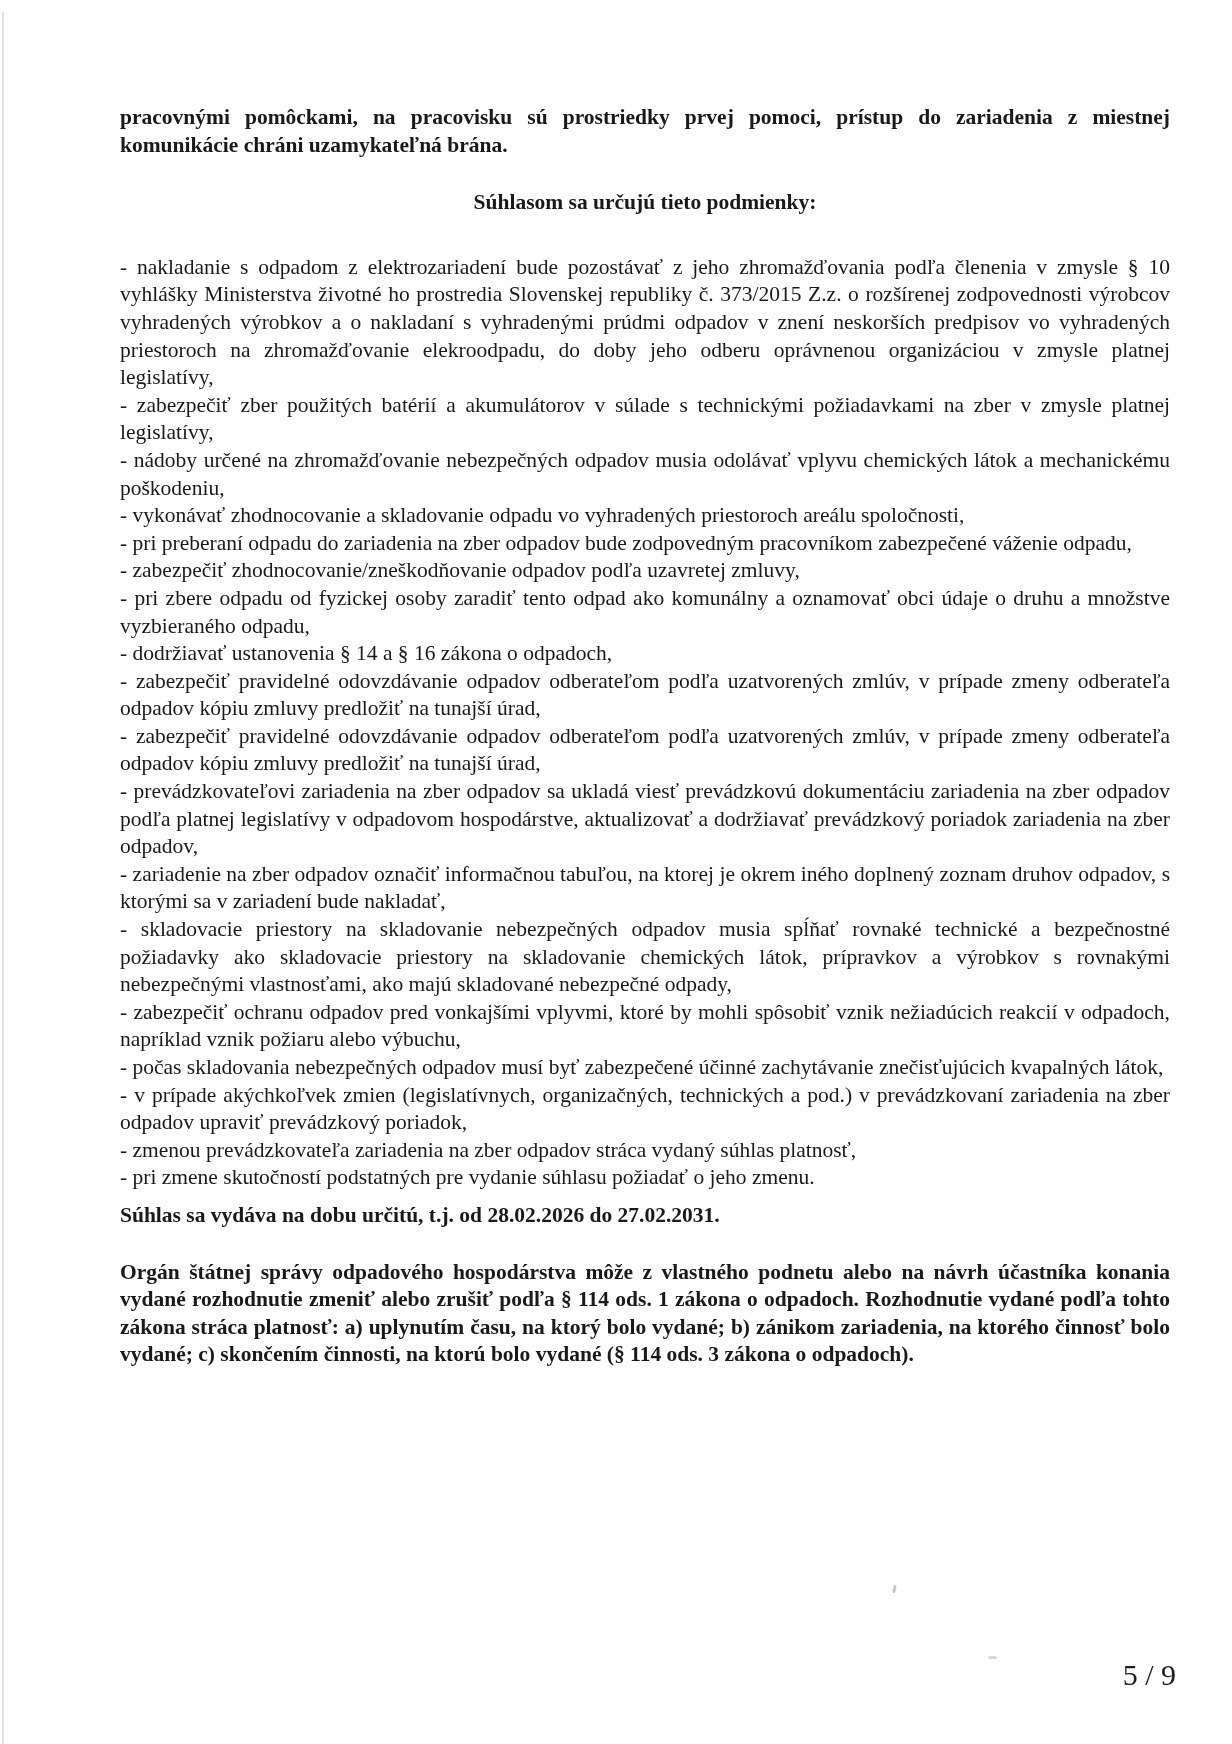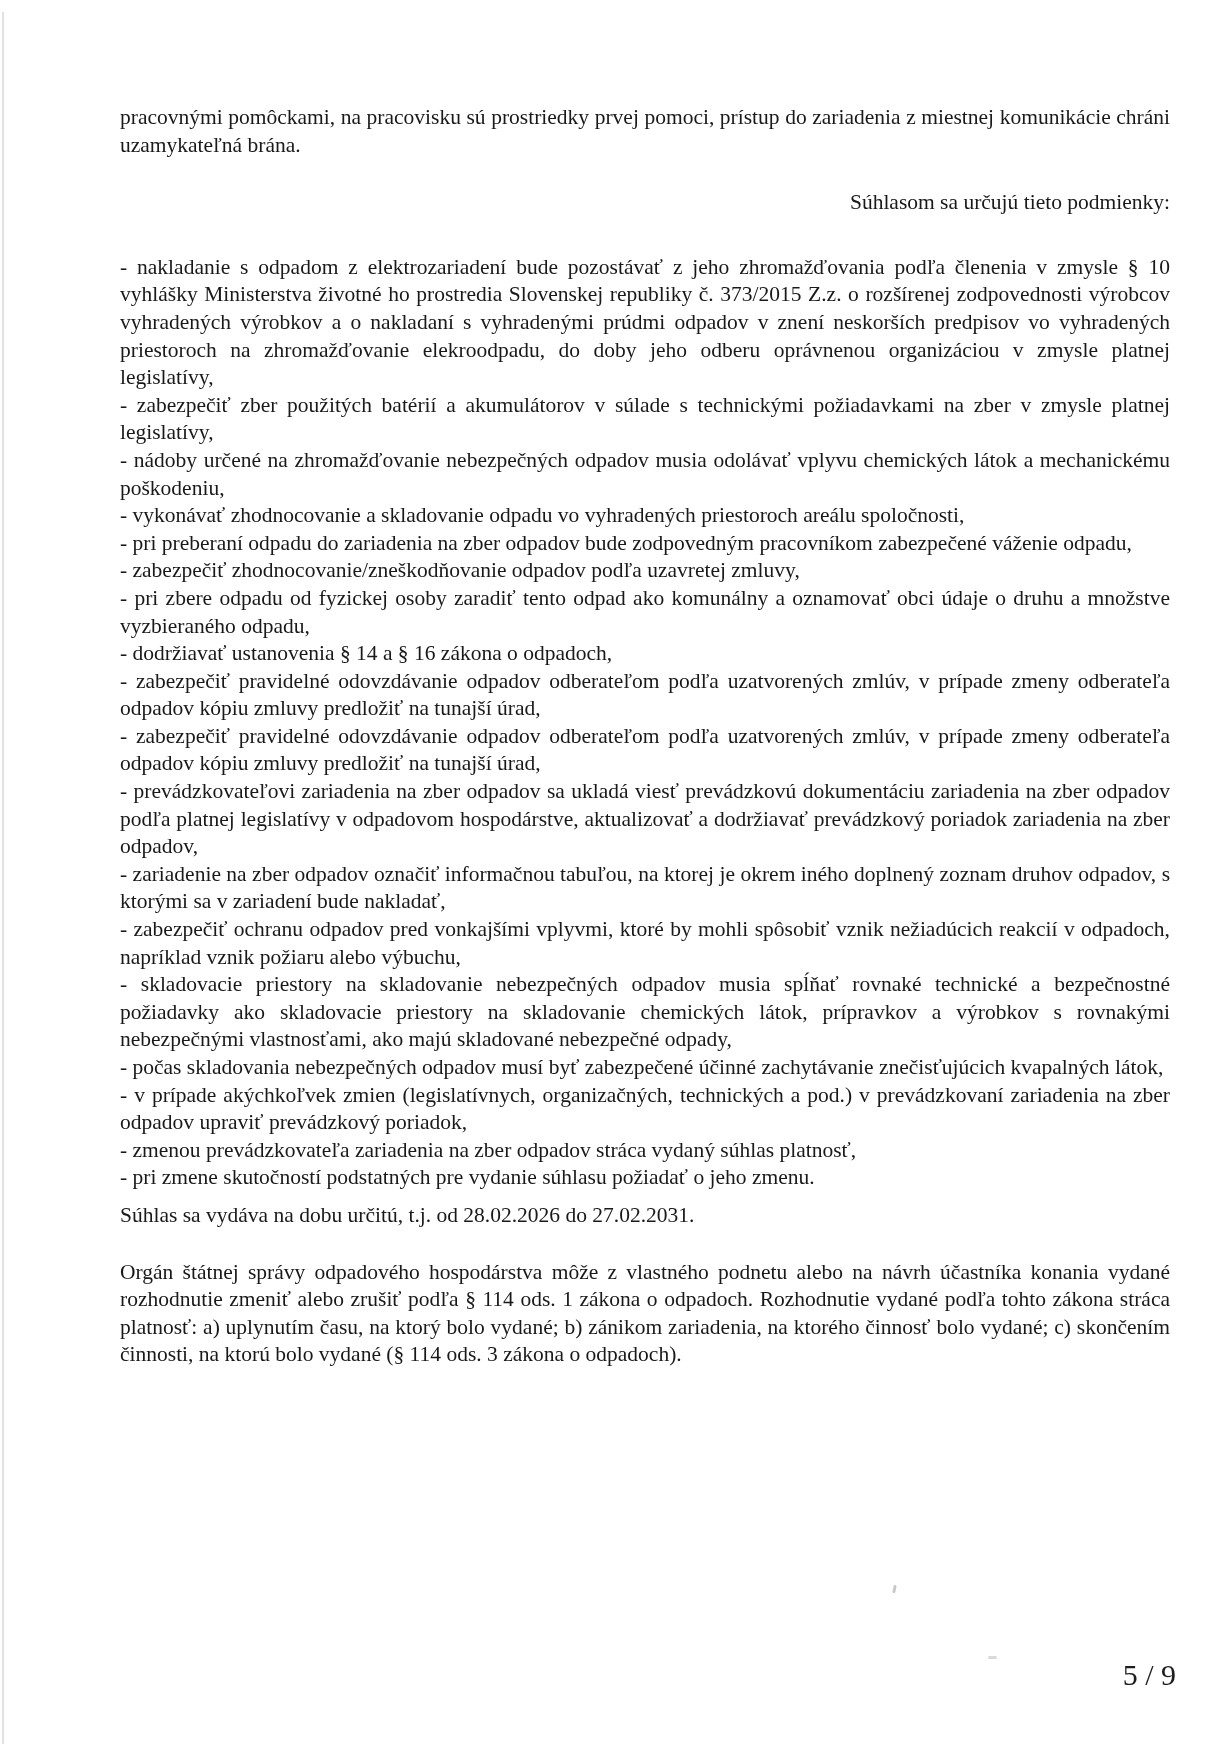--- a/index.html
+++ b/index.html
@@ -29,27 +29,28 @@
     position: absolute;
     left: 120px;
     right: 62px;
     top: 104px;
     font-size: 21.5px;
     line-height: 27.6px;
   }
   .para {
     margin: 0;
     text-align: justify;
+    font-weight: bold;
   }
   .intro {
     margin-bottom: 30px;
   }
   .conditions-heading {
     margin-bottom: 37px;
-    text-align: right;
+    text-align: center;
   }
   .cond {
     margin: 0;
     text-align: justify;
   }
   .validity-heading {
     margin-top: 27px;
     text-align: left;
   }
   .validity-text {
@@ -103,22 +104,22 @@
         <p class="cond">- nádoby určené na zhromažďovanie nebezpečných odpadov musia odolávať vplyvu chemických látok a mechanickému poškodeniu,</p>
         <p class="cond">- vykonávať zhodnocovanie a skladovanie odpadu vo vyhradených priestoroch areálu spoločnosti,</p>
         <p class="cond">- pri preberaní odpadu do zariadenia na zber odpadov bude zodpovedným pracovníkom zabezpečené váženie odpadu,</p>
         <p class="cond">- zabezpečiť zhodnocovanie/zneškodňovanie odpadov podľa uzavretej zmluvy,</p>
         <p class="cond">- pri zbere odpadu od fyzickej osoby zaradiť tento odpad ako komunálny a oznamovať obci údaje o druhu a množstve vyzbieraného odpadu,</p>
         <p class="cond">- dodržiavať ustanovenia § 14 a § 16 zákona o odpadoch,</p>
         <p class="cond">- zabezpečiť pravidelné odovzdávanie odpadov odberateľom podľa uzatvorených zmlúv, v prípade zmeny odberateľa odpadov kópiu zmluvy predložiť na tunajší úrad,</p>
         <p class="cond">- zabezpečiť pravidelné odovzdávanie odpadov odberateľom podľa uzatvorených zmlúv, v prípade zmeny odberateľa odpadov kópiu zmluvy predložiť na tunajší úrad,</p>
         <p class="cond">- prevádzkovateľovi zariadenia na zber odpadov sa ukladá viesť prevádzkovú dokumentáciu zariadenia na zber odpadov podľa platnej legislatívy v odpadovom hospodárstve, aktualizovať a dodržiavať prevádzkový poriadok zariadenia na zber odpadov,</p>
         <p class="cond">- zariadenie na zber odpadov označiť informačnou tabuľou, na ktorej je okrem iného doplnený zoznam druhov odpadov, s ktorými sa v zariadení bude nakladať,</p>
+        <p class="cond">- skladovacie priestory na skladovanie nebezpečných odpadov musia spĺňať rovnaké technické a bezpečnostné požiadavky ako skladovacie priestory na skladovanie chemických látok, prípravkov a výrobkov s rovnakými nebezpečnými vlastnosťami, ako majú skladované nebezpečné odpady,</p>
         <p class="cond">- zabezpečiť ochranu odpadov pred vonkajšími vplyvmi, ktoré by mohli spôsobiť vznik nežiadúcich reakcií v odpadoch, napríklad vznik požiaru alebo výbuchu,</p>
-        <p class="cond">- skladovacie priestory na skladovanie nebezpečných odpadov musia spĺňať rovnaké technické a bezpečnostné požiadavky ako skladovacie priestory na skladovanie chemických látok, prípravkov a výrobkov s rovnakými nebezpečnými vlastnosťami, ako majú skladované nebezpečné odpady,</p>
         <p class="cond">- počas skladovania nebezpečných odpadov musí byť zabezpečené účinné zachytávanie znečisťujúcich kvapalných látok,</p>
         <p class="cond">- v prípade akýchkoľvek zmien (legislatívnych, organizačných, technických a pod.) v prevádzkovaní zariadenia na zber odpadov upraviť prevádzkový poriadok,</p>
         <p class="cond">- zmenou prevádzkovateľa zariadenia na zber odpadov stráca vydaný súhlas platnosť,</p>
         <p class="cond">- pri zmene skutočností podstatných pre vydanie súhlasu požiadať o jeho zmenu.</p>
       </div>
 
 
     <p class="para validity-text">Súhlas sa vydáva na dobu určitú, t.j. od 28.02.2026 do 27.02.2031.</p>
 
     <p class="para closing">Orgán štátnej správy odpadového hospodárstva môže z vlastného podnetu alebo na návrh účastníka konania vydané rozhodnutie zmeniť alebo zrušiť podľa § 114 ods. 1 zákona o odpadoch. Rozhodnutie vydané podľa tohto zákona stráca platnosť: a) uplynutím času, na ktorý bolo vydané; b) zánikom zariadenia, na ktorého činnosť bolo vydané; c) skončením činnosti, na ktorú bolo vydané (§ 114 ods. 3 zákona o odpadoch).</p>

